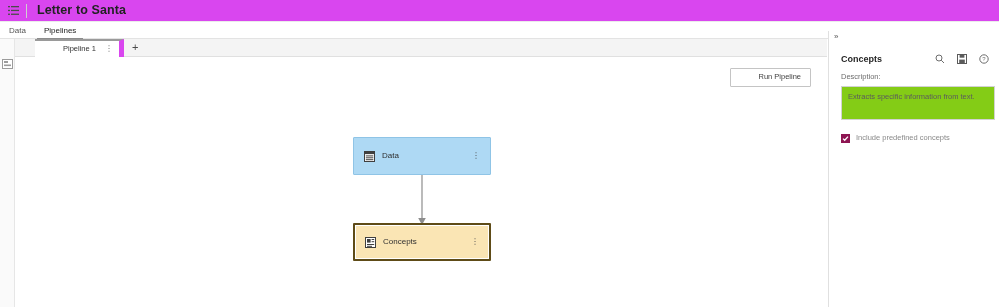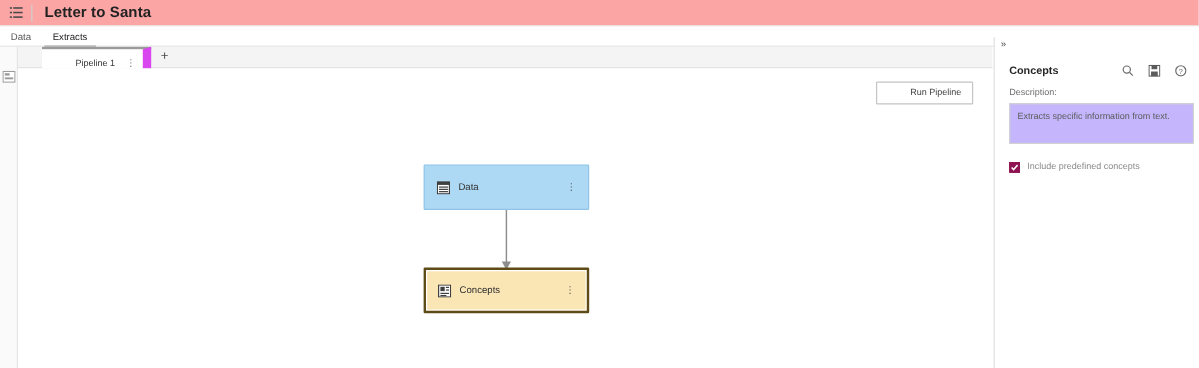--- a/index.html
+++ b/index.html
@@ -19,21 +19,21 @@
     width: 999px;
     height: 307px;
     background: #ffffff;
   }
 
   
   .app-header {
     position: absolute;
     left: 0; top: 0;
     width: 999px; height: 22px;
-    background: #fca5a5;
+    background: #d946ef;
     display: flex;
     align-items: center;
     border-bottom: 1px solid #ebebeb;
   }
   .hamburger-btn {
     width: 26px; height: 22px;
     display: flex; align-items: center; justify-content: center;
     cursor: pointer;
   }
   .header-divider {
@@ -99,23 +99,23 @@
     width: 812px; height: 18px;
     background: #f4f4f4;
     border-bottom: 1px solid #e0e0e0;
     display: flex;
     align-items: center;
   }
   .pipeline-tab {
     height: 18px;
     background: #ffffff;
     border-top: 2px solid #9a9a9a;
-    border-right: 7px solid #d946ef;
-    display: flex;
-    align-items: flex-end;
+    border-right: 5px solid #d946ef;
+    display: flex;
+    align-items: center;
     padding: 0 6px 0 28px;
     cursor: pointer;
     margin-left: 20px;
   }
   .pipeline-tab-label {
     font-size: 7.5px;
     color: #333333;
     line-height: 1;
   }
   .kebab {
@@ -257,21 +257,21 @@
   .field-label {
     font-size: 7.5px;
     color: #6d6d6d;
     margin-bottom: 5px;
     line-height: 1;
     display: block;
   }
   .description-box {
     width: 154px; height: 34px;
     border: 1px solid #d2d2d2;
-    background: #c4b5fd;
+    background: #84cc16;
     font-size: 7.5px;
     color: #5c5c5c;
     padding: 5px 6px;
     font-family: "Liberation Sans", sans-serif;
     line-height: 1.3;
     resize: none;
     outline: none;
     overflow: hidden;
   }
   .checkbox-row {
@@ -314,21 +314,21 @@
         <rect x="0" y="8.6" width="2" height="1.3" fill="#4a4a4a"></rect>
         <rect x="3" y="8.6" width="8" height="1.3" fill="#4a4a4a"></rect>
       </svg>
     </div>
     <div class="header-divider"></div>
     <div class="app-title">Letter to Santa</div>
   </div>
 
   <div class="top-tabs">
     <div class="top-tab">Data</div>
-    <div class="top-tab active">Extracts</div>
+    <div class="top-tab active">Pipelines</div>
   </div>
 
   <div class="left-rail">
     <div class="rail-icon">
       <svg width="11" height="10" viewBox="0 0 11 10" aria-hidden="true">
         <rect x="0.5" y="0.5" width="10" height="9" fill="#ffffff" stroke="#9b9b9b" stroke-width="1"></rect>
         <rect x="2" y="2" width="4" height="2" fill="#9b9b9b"></rect>
         <rect x="2" y="5.5" width="7" height="1.6" fill="#9b9b9b"></rect>
       </svg>
     </div>

